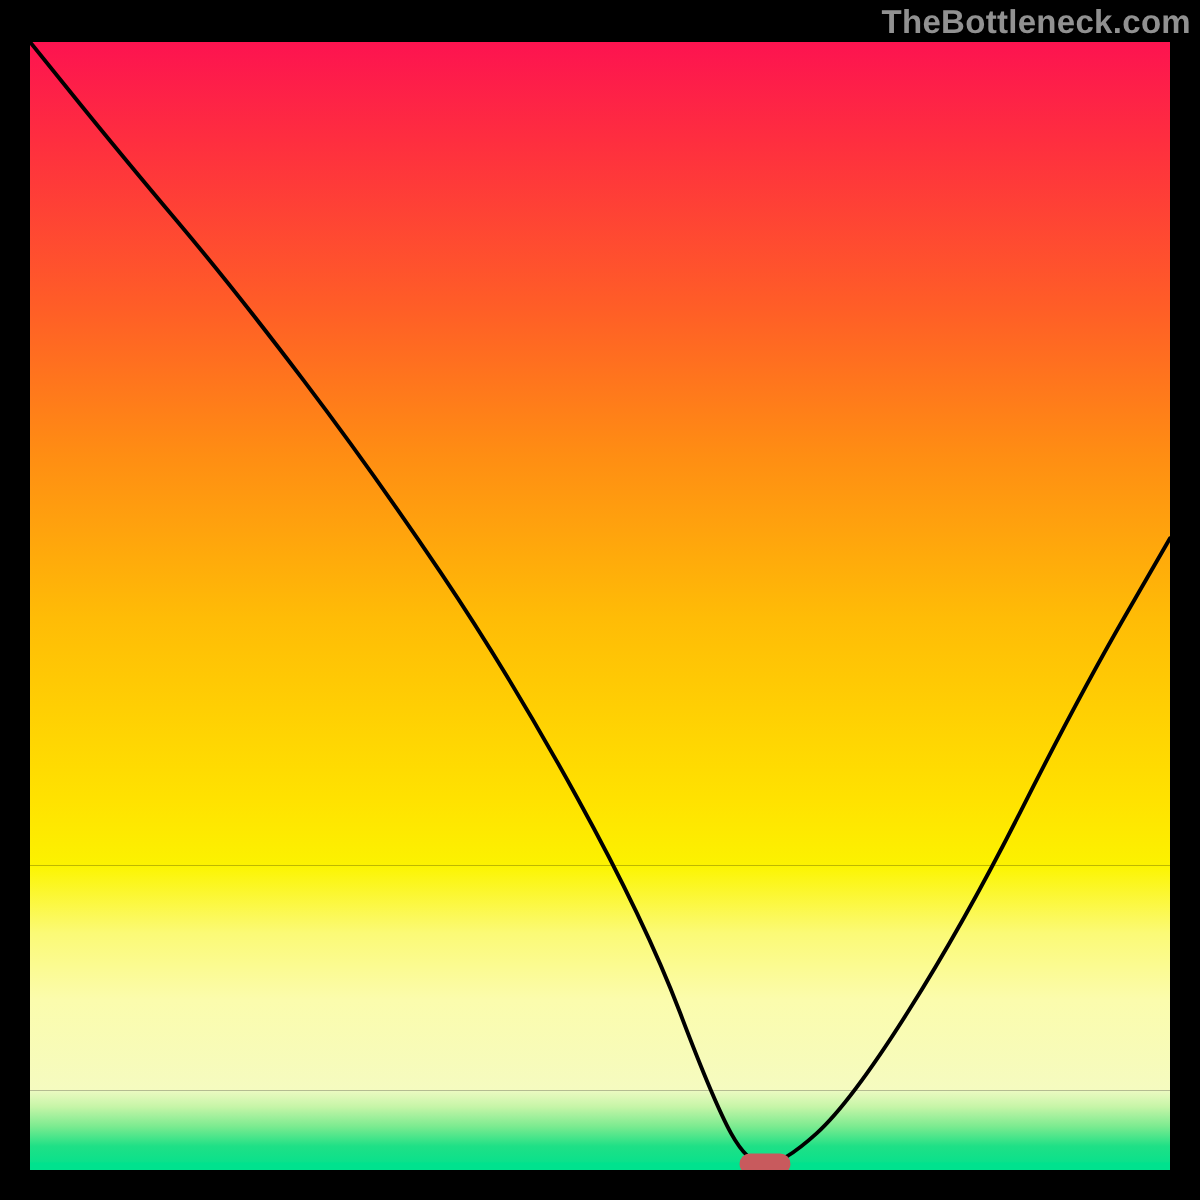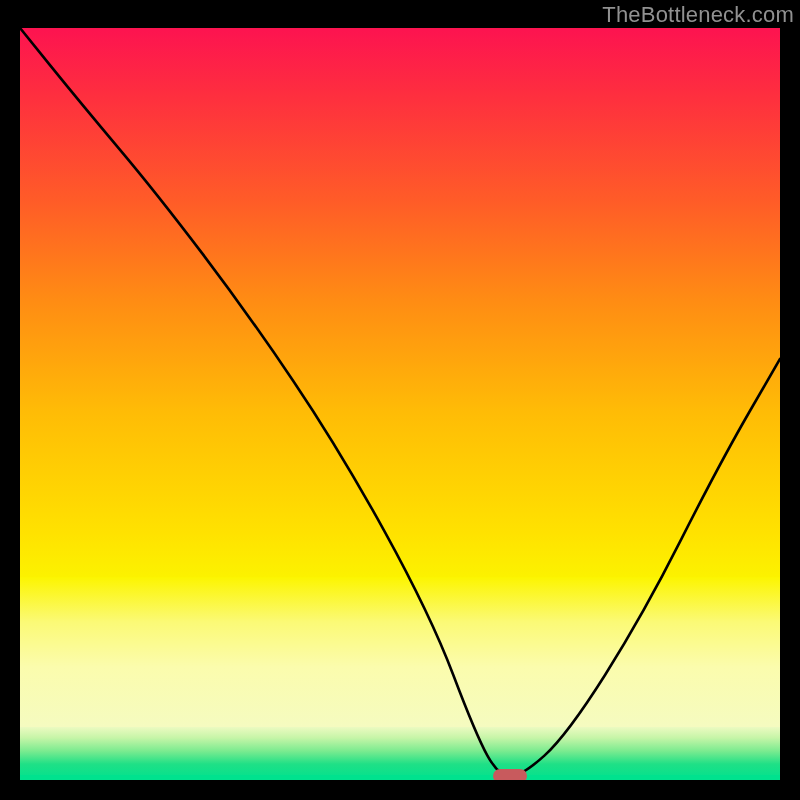--- a/index.html
+++ b/index.html
@@ -16,21 +16,21 @@
     width: 800px;
     height: 800px;
     background: #000;
   }
   .attribution {
     position: absolute;
     top: 2px;
     right: 6px;
     color: #919191;
     font-size: 22px;
-    font-weight: 400;
+    font-weight: 700;
     letter-spacing: 0.2px;
     z-index: 5;
   }
   .plot {
     position: absolute;
     left: 20px;
     top: 28px;
     width: 760px;
     height: 752px;
     overflow: hidden;

